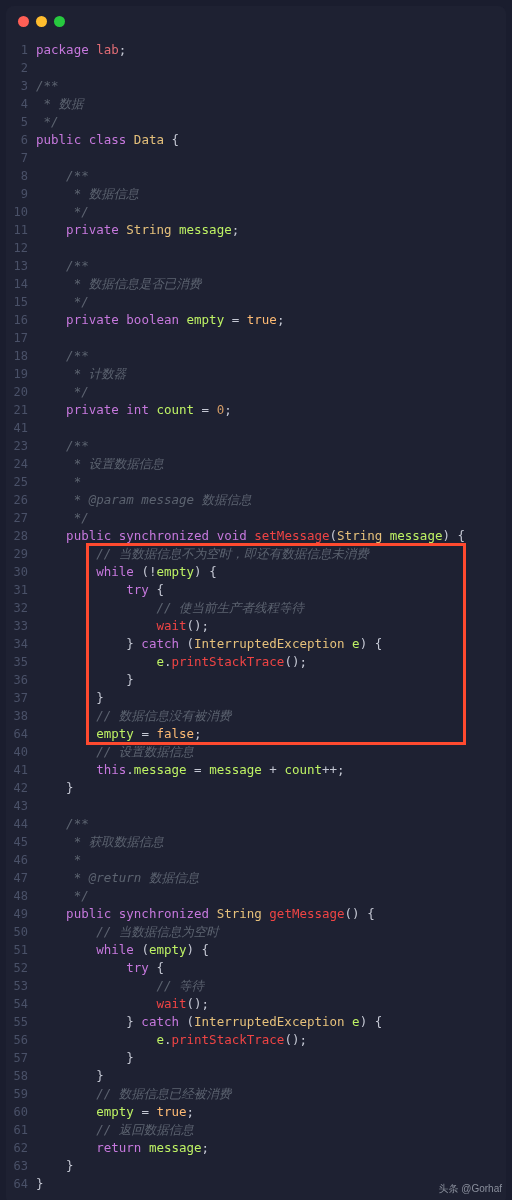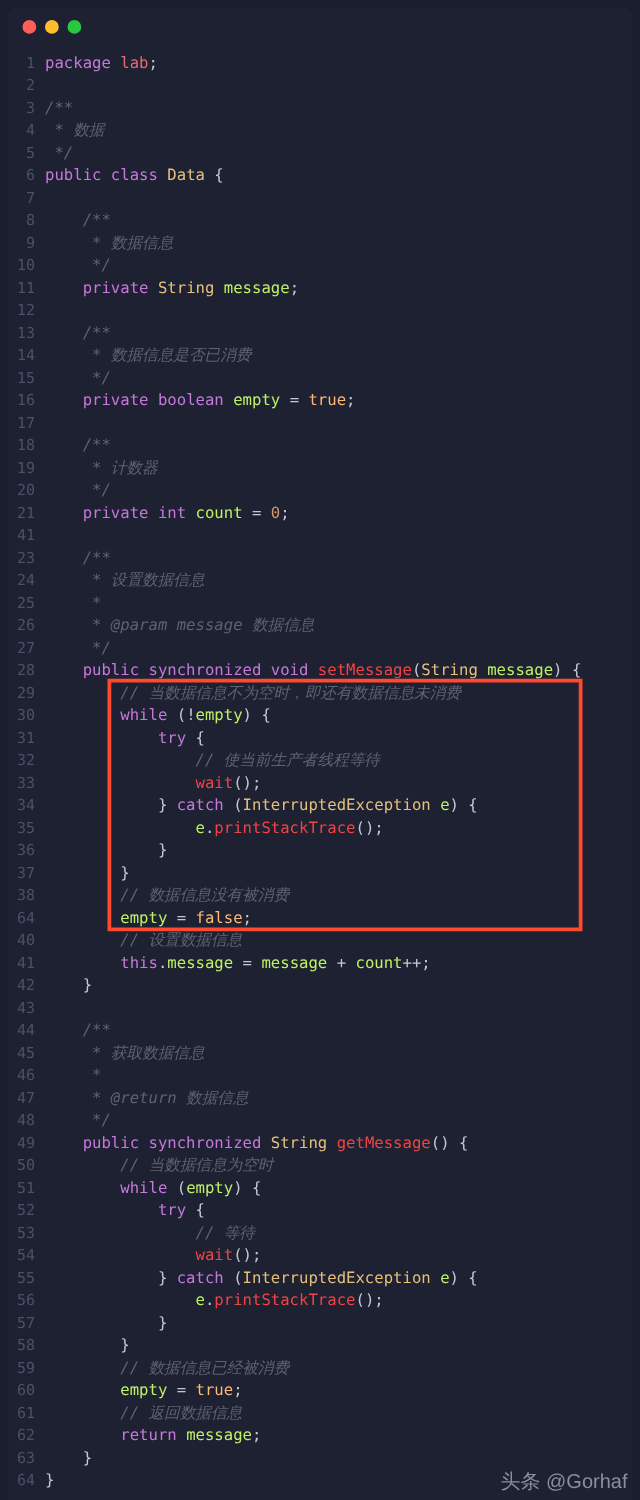--- a/index.html
+++ b/index.html
@@ -63,21 +63,21 @@
   .highlight-box {
     position: absolute;
     border: 3px solid #ff4a2f;
     pointer-events: none;
   }
   .footer {
     position: absolute;
     bottom: 4px;
     right: 10px;
     color: #8a8f9c;
-    font-size: 16px;
+    font-size: 10px;
     font-family: sans-serif;
   }
 </style>
 </head>
 <body>
 
 <div class="window">
   <div class="titlebar">
     <div class="dot r"></div>
     <div class="dot y"></div>

